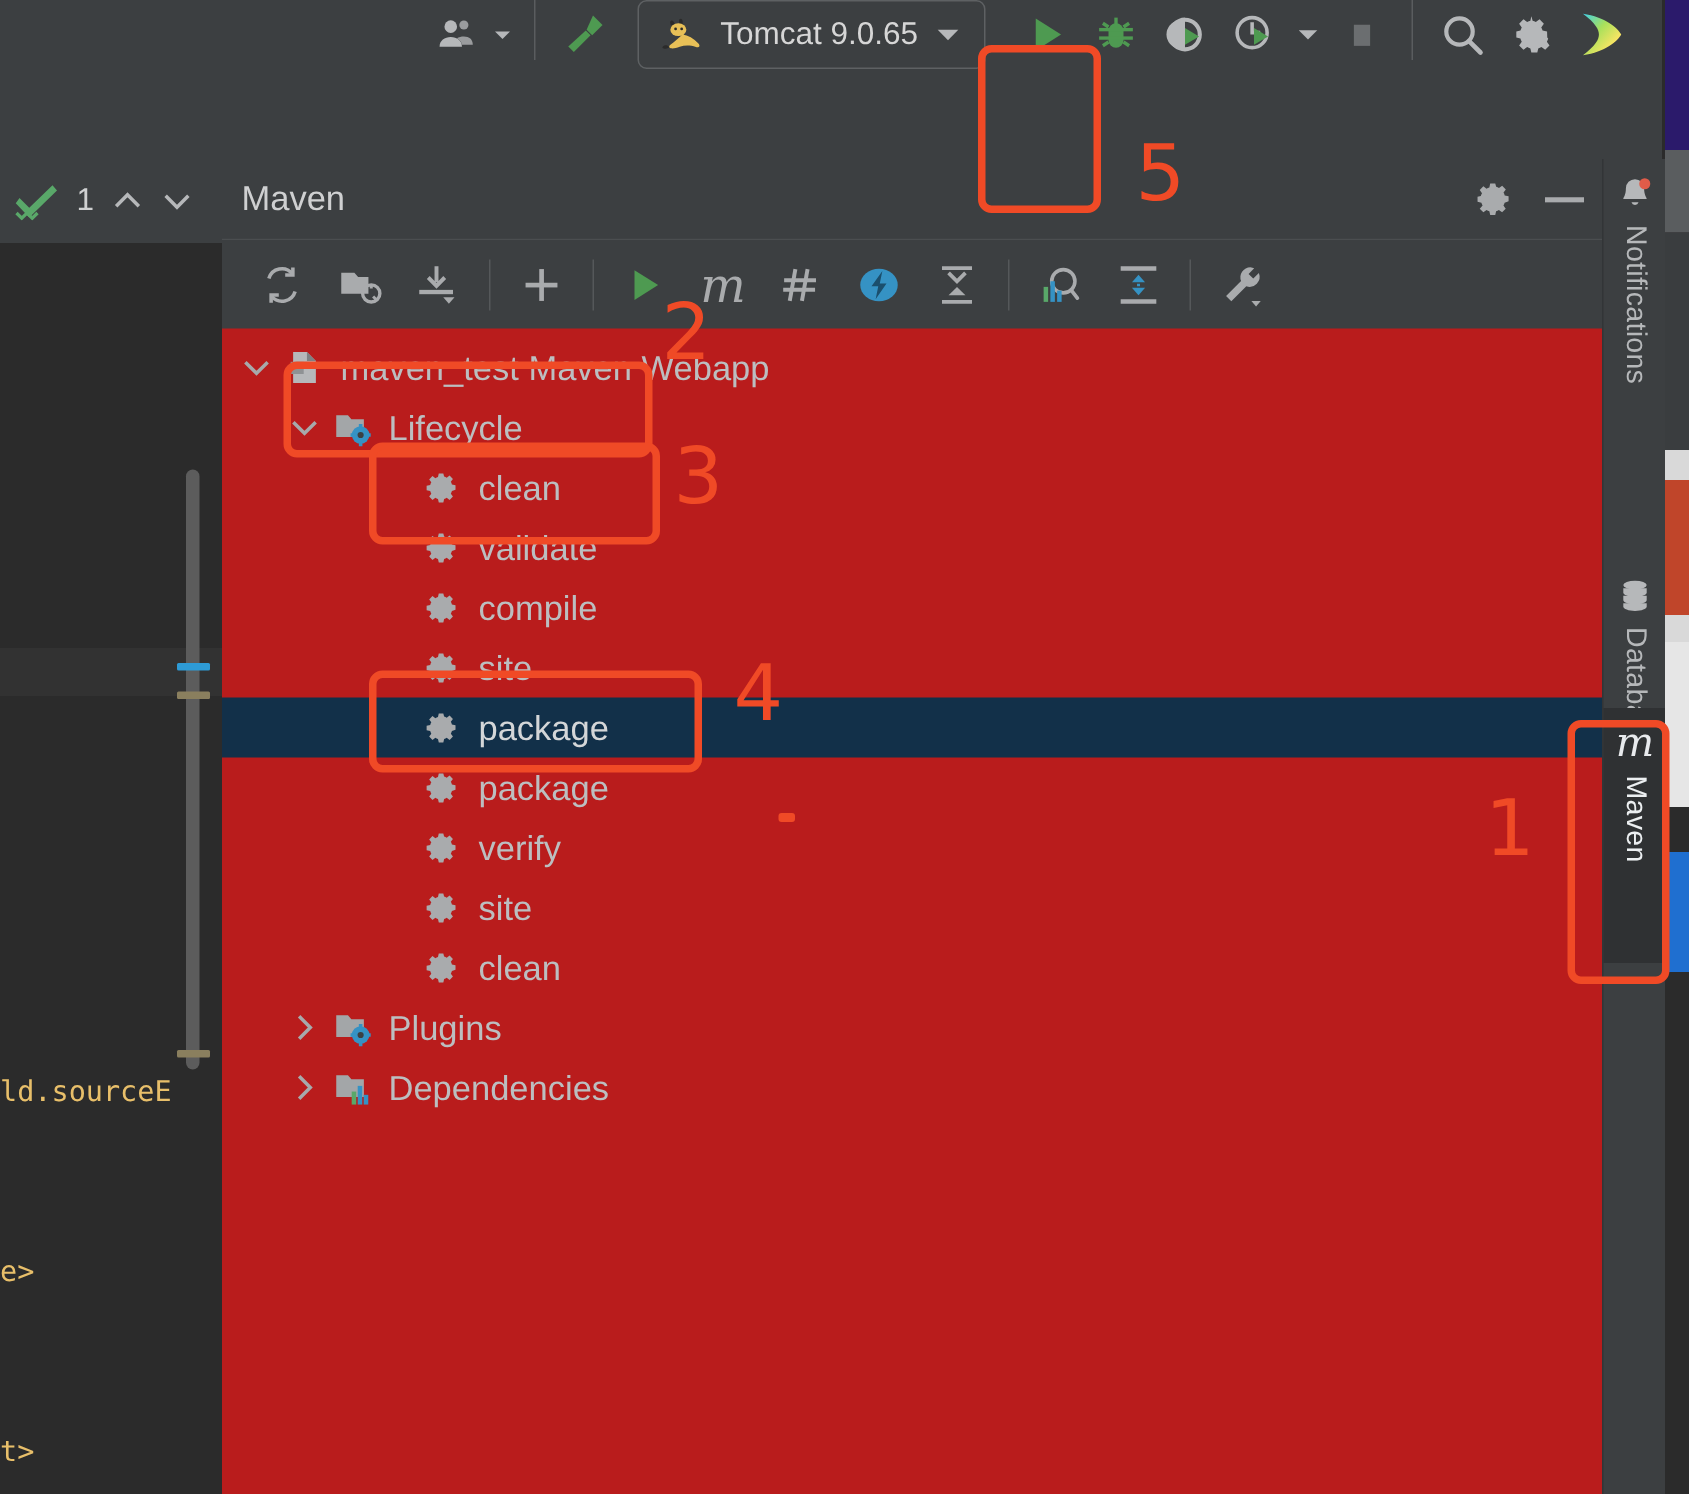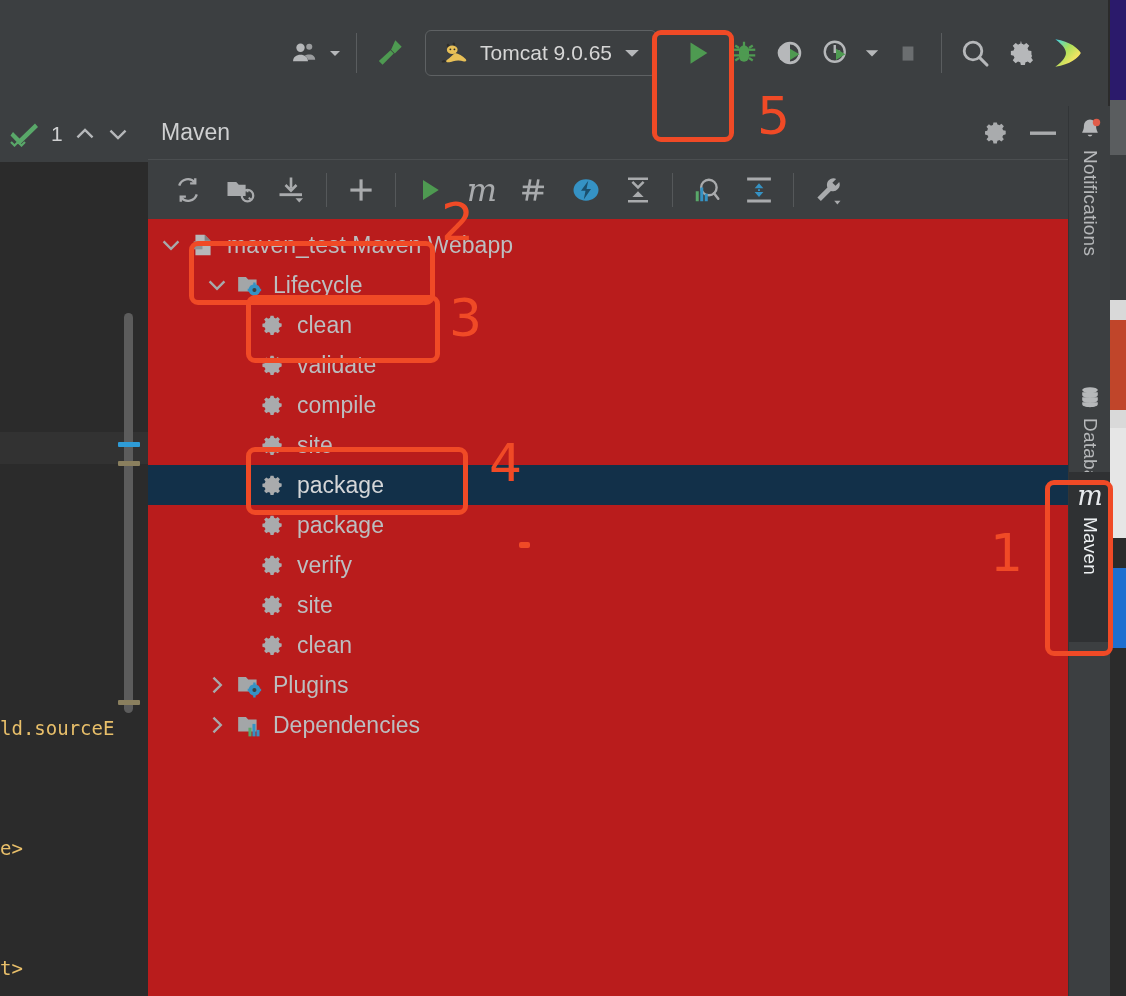--- a/index.html
+++ b/index.html
@@ -35,21 +35,21 @@
 
   
   #top-bar{
     position:absolute;left:0;top:0;width:1108px;height:106px;background:#3c3f41;
   }
   #top-bar-left-dark{
     position:absolute;left:0;top:0;width:148px;height:106px;background:#3c3f41;
   }
   #toolbar-right{
     position:absolute;right:18px;top:0;height:106px;
-    display:flex;align-items:center;gap:0px;
+    display:flex;gap:0px;
   }
   .tb-btn{
     display:flex;align-items:center;justify-content:center;
     height:46px;min-width:46px;border-radius:4px;color:#afb1b3;
   }
   .tb-sep{width:1px;height:40px;background:#5a5d5f;margin:0 10px;}
 
   
   #run-config{
     display:flex;align-items:center;gap:10px;
@@ -100,22 +100,22 @@
   }
   .trow{
     display:flex;align-items:center;height:40px;color:#bcbec0;font-size:23px;
     white-space:nowrap;
   }
   .trow.sel{background:#123049;color:#d4d6d8;}
   .twist{width:34px;display:flex;align-items:center;justify-content:center;color:#a7a9ab;flex:none;}
   .ticon{width:30px;display:flex;align-items:center;justify-content:center;flex:none;margin-right:9px;}
   .tlabel{line-height:1;}
   .d0{padding-left:6px;}
-  .d1{padding-left:52px;}
-  .d2{padding-left:76px;}
+  .d1{padding-left:38px;}
+  .d2{padding-left:98px;}
 
   
   #right-strip{
     position:absolute;left:1068px;top:106px;width:42px;height:890px;background:#3c3f41;
     border-left:1px solid #323537;
   }
   .vtab{
     position:absolute;left:0;width:42px;display:flex;flex-direction:column;align-items:center;
     gap:8px;padding-top:10px;box-sizing:border-box;color:#b6b8ba;
   }

